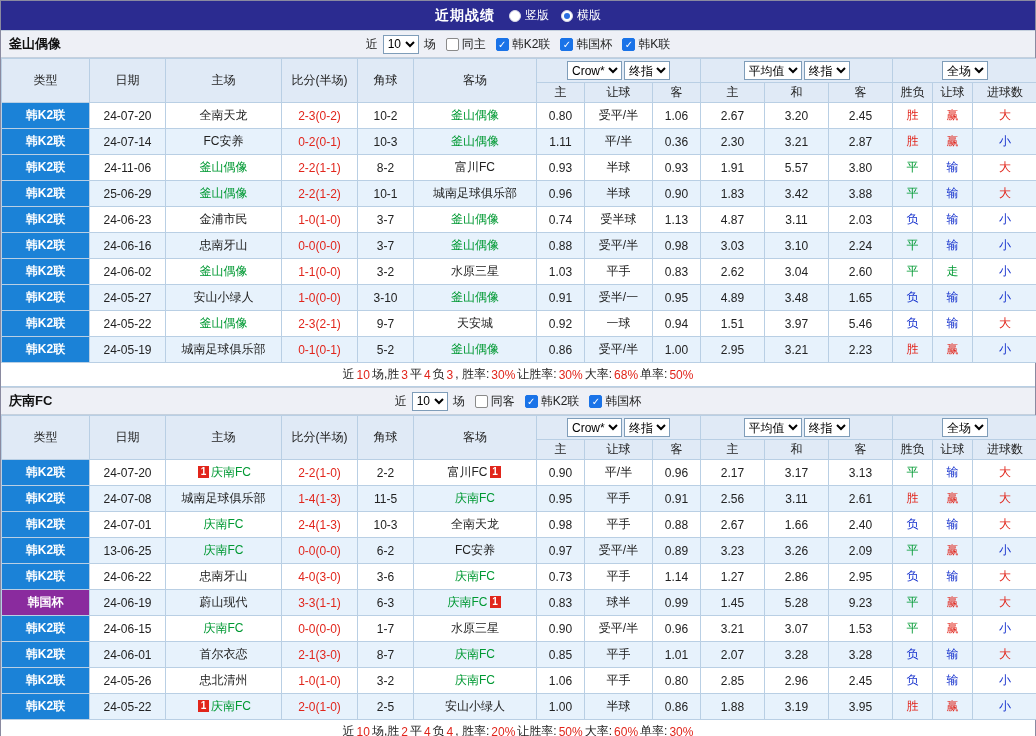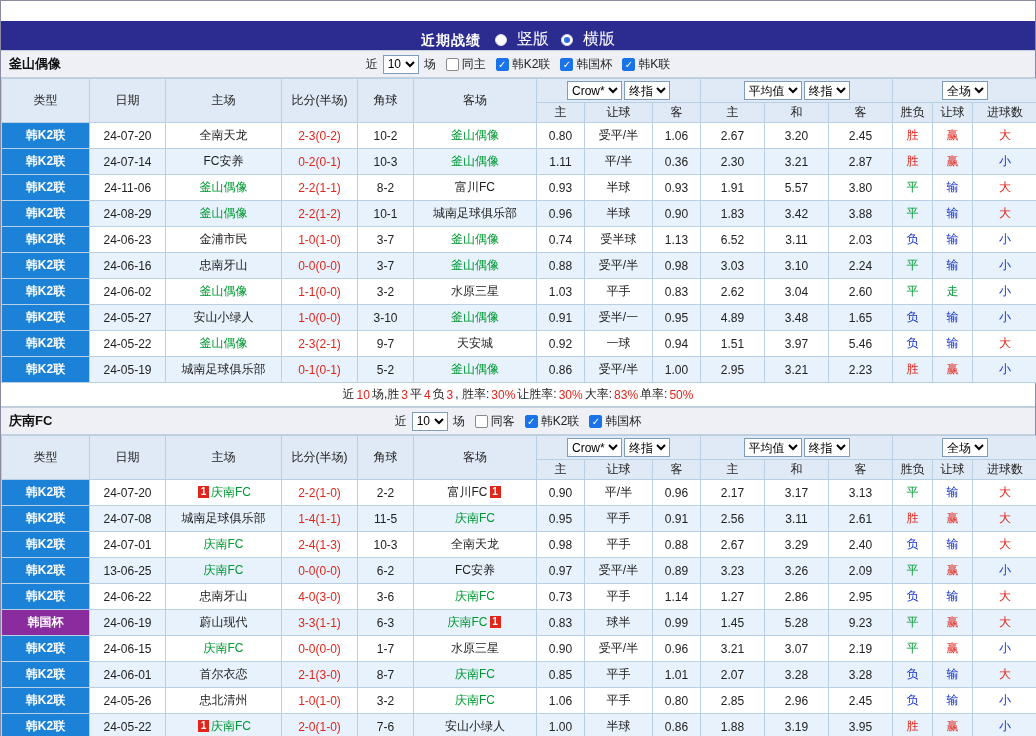--- a/index.html
+++ b/index.html
@@ -1,23 +1,23 @@
 <!DOCTYPE html>
 <html><head>
 <meta charset="utf-8">
 <style>
   * { box-sizing: border-box; }
   html,body { margin:0; padding:0; background:#fff; }
   body { font-family:"Liberation Sans","DejaVu Sans",sans-serif; width:1036px; }
   .page { width:1036px; border:1px solid #8a8aa0; }
 
   
-  .topbar { height:29px; background:#2b2b90; display:flex; align-items:flex-end; justify-content:center; gap:14px;margin-top:20px; }
+  .topbar { height:29px; background:#2b2b90; display:flex; align-items:center; justify-content:center; gap:14px; }
   .topbar .title { color:#fff; font-weight:bold; font-size:14px; letter-spacing:1px; }
-  .radio { display:inline-flex; align-items:center; gap:10px; color:#fff; font-size:16px; cursor:pointer; }
+  .radio { display:inline-flex; align-items:center; gap:4px; color:#fff; font-size:12px; cursor:pointer; }
   .rdot { width:12px; height:12px; border-radius:50%; background:#fff; position:relative; display:inline-block; border:1px solid #d8d8e8; }
   .rdot.sel::after { content:""; position:absolute; left:2px; top:2px; width:6px; height:6px; border-radius:50%; background:#2a6fe0; }
 
   
   .section-header { height:28px; background:#eef0f6; border-top:1px solid #c5d0dd; border-bottom:1px solid #c5d0dd; display:flex; align-items:center; position:relative; }
   .team-name { position:absolute; left:8px; font-weight:bold; font-size:13px; color:#111; }
   .filters { margin:0 auto; display:flex; align-items:center; gap:5px; font-size:12px; color:#222; }
   .filters select { font-size:12px; height:19px; border:1px solid #7f9db9; background:#fff; }
   .chk { display:inline-flex; align-items:center; margin-left:5px; cursor:pointer; }
   .cb { width:13px; height:13px; border:1px solid #8a8a8a; background:#fff; display:inline-flex; align-items:center; justify-content:center; font-size:10px; line-height:11px; color:#fff; margin-right:3px; border-radius:2px; }
@@ -183,21 +183,21 @@
             <td>0.93</td>
             <td>1.91</td>
             <td>5.57</td>
             <td>3.80</td>
             <td class="c-g">平</td>
             <td class="c-b">输</td>
             <td class="c-r">大</td>
           </tr>
           <tr>
             <td class="type k2">韩K2联</td>
-            <td>24-08-29</td>
+            <td>25-06-29</td>
             <td><span class="focal">釜山偶像</span></td>
             <td class="score">2-2(1-2)</td>
             <td>10-1</td>
             <td><span class="">城南足球俱乐部</span></td>
             <td>0.96</td>
             <td>半球</td>
             <td>0.90</td>
             <td>1.83</td>
             <td>3.42</td>
             <td>3.88</td>
@@ -208,21 +208,21 @@
           <tr>
             <td class="type k2">韩K2联</td>
             <td>24-06-23</td>
             <td><span class="">金浦市民</span></td>
             <td class="score">1-0(1-0)</td>
             <td>3-7</td>
             <td><span class="focal">釜山偶像</span></td>
             <td>0.74</td>
             <td>受半球</td>
             <td>1.13</td>
-            <td>6.52</td>
+            <td>4.87</td>
             <td>3.11</td>
             <td>2.03</td>
             <td class="c-b">负</td>
             <td class="c-b">输</td>
             <td class="c-b">小</td>
           </tr>
           <tr>
             <td class="type k2">韩K2联</td>
             <td>24-06-16</td>
             <td><span class="">忠南牙山</span></td>
@@ -316,21 +316,21 @@
         <span class="c-r">3</span>
         <span class="c-k">平</span>
         <span class="c-r">4</span>
         <span class="c-k">负</span>
         <span class="c-r">3</span>
         <span class="c-k">, 胜率:</span>
         <span class="c-r">30%</span>
         <span class="c-k"> 让胜率:</span>
         <span class="c-r">30%</span>
         <span class="c-k"> 大率:</span>
-        <span class="c-r">83%</span>
+        <span class="c-r">68%</span>
         <span class="c-k"> 单率:</span>
         <span class="c-r">50%</span>
       </div>
   </div>
 
   <div class="section">
     <div class="section-header">
       <span class="team-name">庆南FC</span>
       <div class="filters" id="filters-1">
           <span>近</span>
@@ -413,21 +413,21 @@
             <td>3.17</td>
             <td>3.13</td>
             <td class="c-g">平</td>
             <td class="c-b">输</td>
             <td class="c-r">大</td>
           </tr>
           <tr>
             <td class="type k2">韩K2联</td>
             <td>24-07-08</td>
             <td><span class="">城南足球俱乐部</span></td>
-            <td class="score">1-4(1-1)</td>
+            <td class="score">1-4(1-3)</td>
             <td>11-5</td>
             <td><span class="focal">庆南FC</span></td>
             <td>0.95</td>
             <td>平手</td>
             <td>0.91</td>
             <td>2.56</td>
             <td>3.11</td>
             <td>2.61</td>
             <td class="c-r">胜</td>
             <td class="c-r">赢</td>
@@ -437,21 +437,21 @@
             <td class="type k2">韩K2联</td>
             <td>24-07-01</td>
             <td><span class="focal">庆南FC</span></td>
             <td class="score">2-4(1-3)</td>
             <td>10-3</td>
             <td><span class="">全南天龙</span></td>
             <td>0.98</td>
             <td>平手</td>
             <td>0.88</td>
             <td>2.67</td>
-            <td>3.29</td>
+            <td>1.66</td>
             <td>2.40</td>
             <td class="c-b">负</td>
             <td class="c-b">输</td>
             <td class="c-r">大</td>
           </tr>
           <tr>
             <td class="type k2">韩K2联</td>
             <td>13-06-25</td>
             <td><span class="focal">庆南FC</span></td>
             <td class="score">0-0(0-0)</td>
@@ -506,21 +506,21 @@
             <td>24-06-15</td>
             <td><span class="focal">庆南FC</span></td>
             <td class="score">0-0(0-0)</td>
             <td>1-7</td>
             <td><span class="">水原三星</span></td>
             <td>0.90</td>
             <td>受平/半</td>
             <td>0.96</td>
             <td>3.21</td>
             <td>3.07</td>
-            <td>2.19</td>
+            <td>1.53</td>
             <td class="c-g">平</td>
             <td class="c-r">赢</td>
             <td class="c-b">小</td>
           </tr>
           <tr>
             <td class="type k2">韩K2联</td>
             <td>24-06-01</td>
             <td><span class="">首尔衣恋</span></td>
             <td class="score">2-1(3-0)</td>
             <td>8-7</td>
@@ -550,21 +550,21 @@
             <td>2.45</td>
             <td class="c-b">负</td>
             <td class="c-b">输</td>
             <td class="c-b">小</td>
           </tr>
           <tr>
             <td class="type k2">韩K2联</td>
             <td>24-05-22</td>
             <td><span class="badge">1</span><span class="focal">庆南FC</span></td>
             <td class="score">2-0(1-0)</td>
-            <td>7-6</td>
+            <td>2-5</td>
             <td><span class="">安山小绿人</span></td>
             <td>1.00</td>
             <td>半球</td>
             <td>0.86</td>
             <td>1.88</td>
             <td>3.19</td>
             <td>3.95</td>
             <td class="c-r">胜</td>
             <td class="c-r">赢</td>
             <td class="c-b">小</td>

